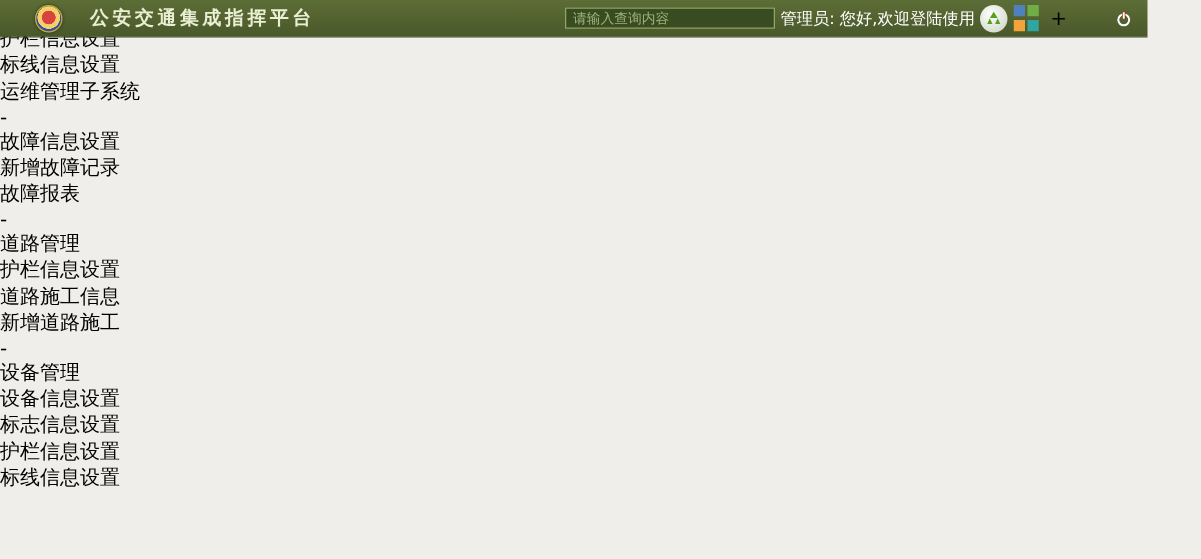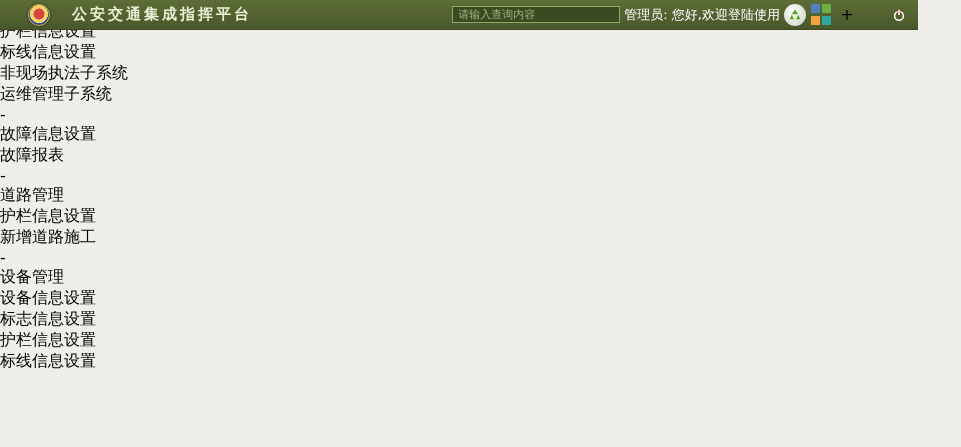--- a/index.html
+++ b/index.html
@@ -92,45 +92,52 @@
           </svg>
       </span>
     </div>
   </div>
 
   <div id="sidebar">
     <div id="sb-top">
         <div class="acc-hd">信号管理子系统</div>
         <div class="acc-hd">护栏信息设置</div>
         <div class="acc-hd">标线信息设置</div>
-        <div class="acc-hd">非现场执法子系统</div>
       </div>
     <div class="acc-hd">运维管理子系统</div>
     <div id="tree-panel">
       <div id="tree-items">
           <div class="tree-row">
             <div class="toggle">-</div>
             <div class="folder-ic"></div>
           </div>
           <div class="tree-row leafrow sel">
             <div class="leaf-ic"></div>
             <div class="tree-label">故障信息设置</div>
           </div>
           <div class="tree-row leafrow">
             <div class="leaf-ic"></div>
+            <div class="tree-label">新增故障记录</div>
+          </div>
+          <div class="tree-row leafrow">
+            <div class="leaf-ic"></div>
             <div class="tree-label">故障报表</div>
           </div>
           <div class="tree-row">
             <div class="toggle">-</div>
             <div class="folder-ic"></div>
             <div class="tree-label">道路管理</div>
           </div>
           <div class="tree-row leafrow">
             <div class="leaf-ic"></div>
             <div class="tree-label">护栏信息设置</div>
+          </div>
+          <div class="tree-row leafrow">
+            <div class="leaf-ic"></div>
+            <div class="tree-label">道路施工信息</div>
           </div>
           <div class="tree-row leafrow">
             <div class="leaf-ic"></div>
             <div class="tree-label">新增道路施工</div>
           </div>
           <div class="tree-row">
             <div class="toggle">-</div>
             <div class="folder-ic"></div>
             <div class="tree-label">设备管理</div>
           </div>

